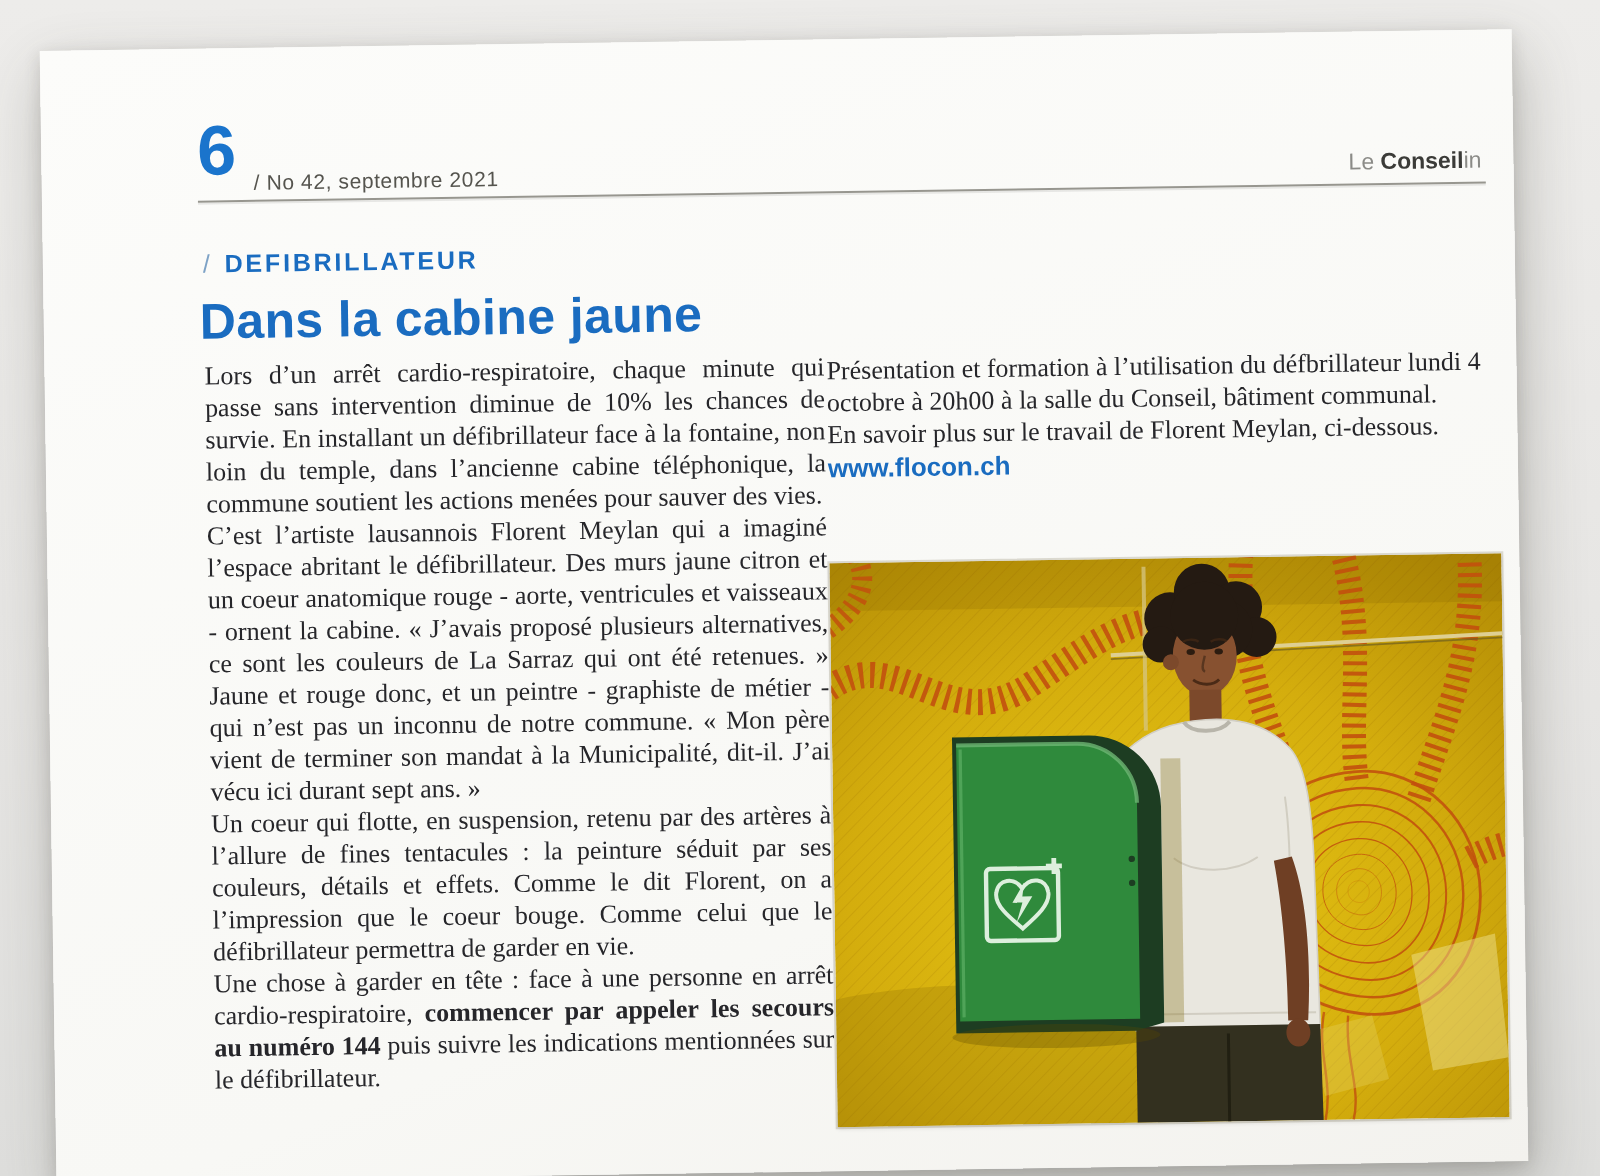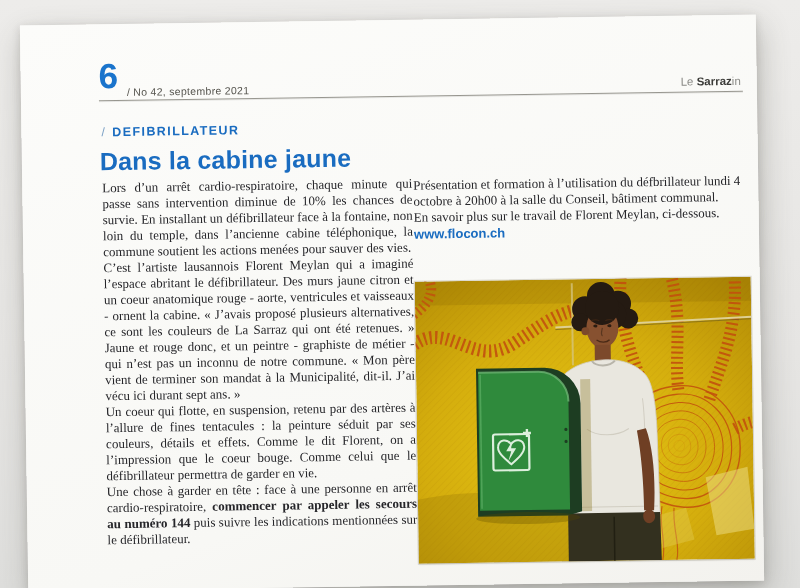--- a/index.html
+++ b/index.html
@@ -69,21 +69,21 @@
   }
   .photo svg{display:block;}
 </style>
 </head>
 <body>
 
 <div class="page">
 
   <div class="pagenum">6</div>
   <div class="issue">/ No 42, septembre 2021</div>
-  <div class="masthead"><span>Le </span><span class="mh-bold">Sarraz</span><span class="mh-it">in</span></div>
+  <div class="masthead"><span>Le </span><span class="mh-bold">Conseil</span><span class="mh-it">in</span></div>
   <div class="hrule"></div>
 
   <div class="kicker"><span class="slash">/</span><span>DEFIBRILLATEUR</span></div>
   <h1 class="title">Dans la cabine jaune</h1>
 
   <div class="col col-left">
     <p>Lors d’un arrêt cardio-respiratoire, chaque minute qui passe sans intervention diminue de 10% les chances de survie. En installant un défibrillateur face à la fontaine, non loin du temple, dans l’an­cienne cabine téléphonique, la commune soutient les actions menées pour sauver des vies.</p>
     <p>C’est l’artiste lausannois Florent Meylan qui a ima­giné l’espace abritant le défibrillateur. Des murs jaune citron et un coeur anatomique rouge - aorte, ventricules et vaisseaux - ornent la cabine. « J’avais proposé plusieurs alternatives, ce sont les couleurs de La Sarraz qui ont été retenues. » Jaune et rouge donc, et un peintre - graphiste de métier - qui n’est pas un inconnu de notre commune. « Mon père vient de terminer son mandat à la Municipalité, dit-il. J’ai vécu ici durant sept ans. »</p>
     <p>Un coeur qui flotte, en suspension, retenu par des artères à l’allure de fines tentacules : la peinture séduit par ses couleurs, détails et effets. Comme le dit Florent, on a l’impression que le coeur bouge. Comme celui que le défibrillateur permettra de gar­der en vie.</p>
     <p><span>Une chose à garder en tête : face à une personne en arrêt cardio-respiratoire, </span><span class="bold-run">commencer par appeler les secours au numéro 144</span><span> puis suivre les indications mentionnées sur le défibrillateur.</span></p>

